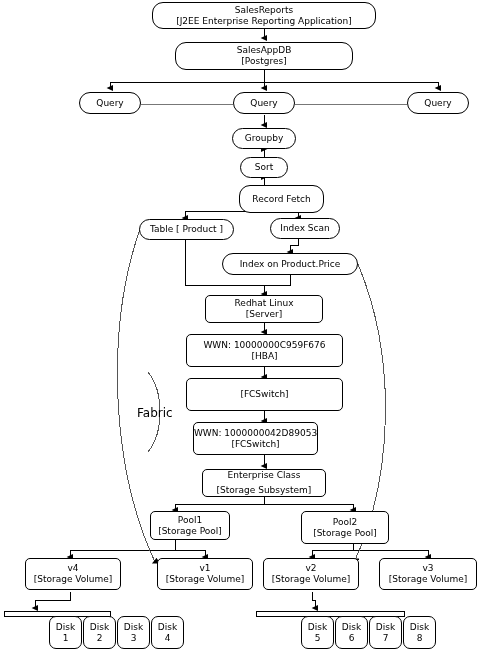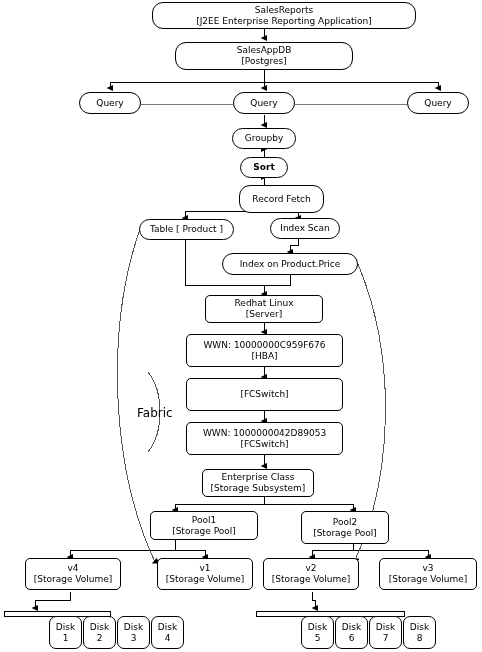--- a/index.html
+++ b/index.html
@@ -120,21 +120,21 @@
 
       <path d="M70,592 L70,600 L35,600 L35,608" marker-end="url(#ah)"></path>
 
       <path d="M312,592 L312,600 L315,600 L315,608" marker-end="url(#ah)"></path>
     </g>
   </svg>
 
   <div class="rail" style="left:4px;top:611px;width:107px;"></div>
   <div class="rail" style="left:256px;top:611px;width:149px;"></div>
 
-  <div class="node r-pill" style="left:152px;top:2px;width:264px;height:27px;">
+  <div class="node r-pill" style="left:152px;top:2px;width:224px;height:27px;">
     <span class="l1">SalesReports</span>
     <span class="l2">[J2EE Enterprise Reporting Application]</span>
   </div>
 
   <div class="node r-pill" style="left:175px;top:42px;width:178px;height:28px;">
     <span class="l1">SalesAppDB</span>
     <span class="l2">[Postgres]</span>
   </div>
 
   <div class="node r-pill" style="left:79px;top:92px;width:62px;height:22px;">
@@ -146,21 +146,21 @@
   </div>
 
   <div class="node r-pill" style="left:407px;top:92px;width:62px;height:22px;">
     <span class="l1">Query</span>
   </div>
 
   <div class="node r-pill" style="left:232px;top:128px;width:64px;height:21px;">
     <span class="l1">Groupby</span>
   </div>
 
-  <div class="node r-pill" style="left:240px;top:157px;width:48px;height:21px;font-weight:bold;">
+  <div class="node r-pill" style="left:240px;top:157px;width:48px;height:21px;">
     <span class="l1">Sort</span>
   </div>
 
   <div class="node r-pill" style="left:239px;top:185px;width:85px;height:28px;">
     <span class="l1">Record Fetch</span>
   </div>
 
   <div class="node r-pill" style="left:139px;top:219px;width:95px;height:21px;">
     <span class="l1">Table  [ Product ]</span>
   </div>
@@ -180,31 +180,31 @@
 
   <div class="node r-soft" style="left:186px;top:334px;width:157px;height:33px;">
     <span class="l1">WWN: 10000000C959F676</span>
     <span class="l2">[HBA]</span>
   </div>
 
   <div class="node r-soft" style="left:186px;top:378px;width:157px;height:33px;">
     <span class="l2">[FCSwitch]</span>
   </div>
 
-  <div class="node r-soft" style="left:186px;top:422px;width:157px;height:33px;">
+  <div class="node r-soft" style="left:193px;top:422px;width:125px;height:33px;">
     <span class="l1">WWN: 1000000042D89053</span>
     <span class="l2">[FCSwitch]</span>
   </div>
 
-  <div class="node r-soft" style="left:202px;top:469px;width:112px;height:28px;">
+  <div class="node r-soft" style="left:202px;top:469px;width:124px;height:28px;justify-content:space-between;">
     <span class="l1">Enterprise Class</span>
     <span class="l2">[Storage Subsystem]</span>
   </div>
 
-  <div class="node r-soft" style="left:150px;top:511px;width:108px;height:29px;">
+  <div class="node r-soft" style="left:150px;top:511px;width:80px;height:29px;">
     <span class="l1">Pool1</span>
     <span class="l2">[Storage Pool]</span>
   </div>
 
   <div class="node r-soft" style="left:301px;top:511px;width:88px;height:33px;">
     <span class="l1">Pool2</span>
     <span class="l2">[Storage Pool]</span>
   </div>
 
   <div class="node r-soft" style="left:25px;top:558px;width:96px;height:32px;">

